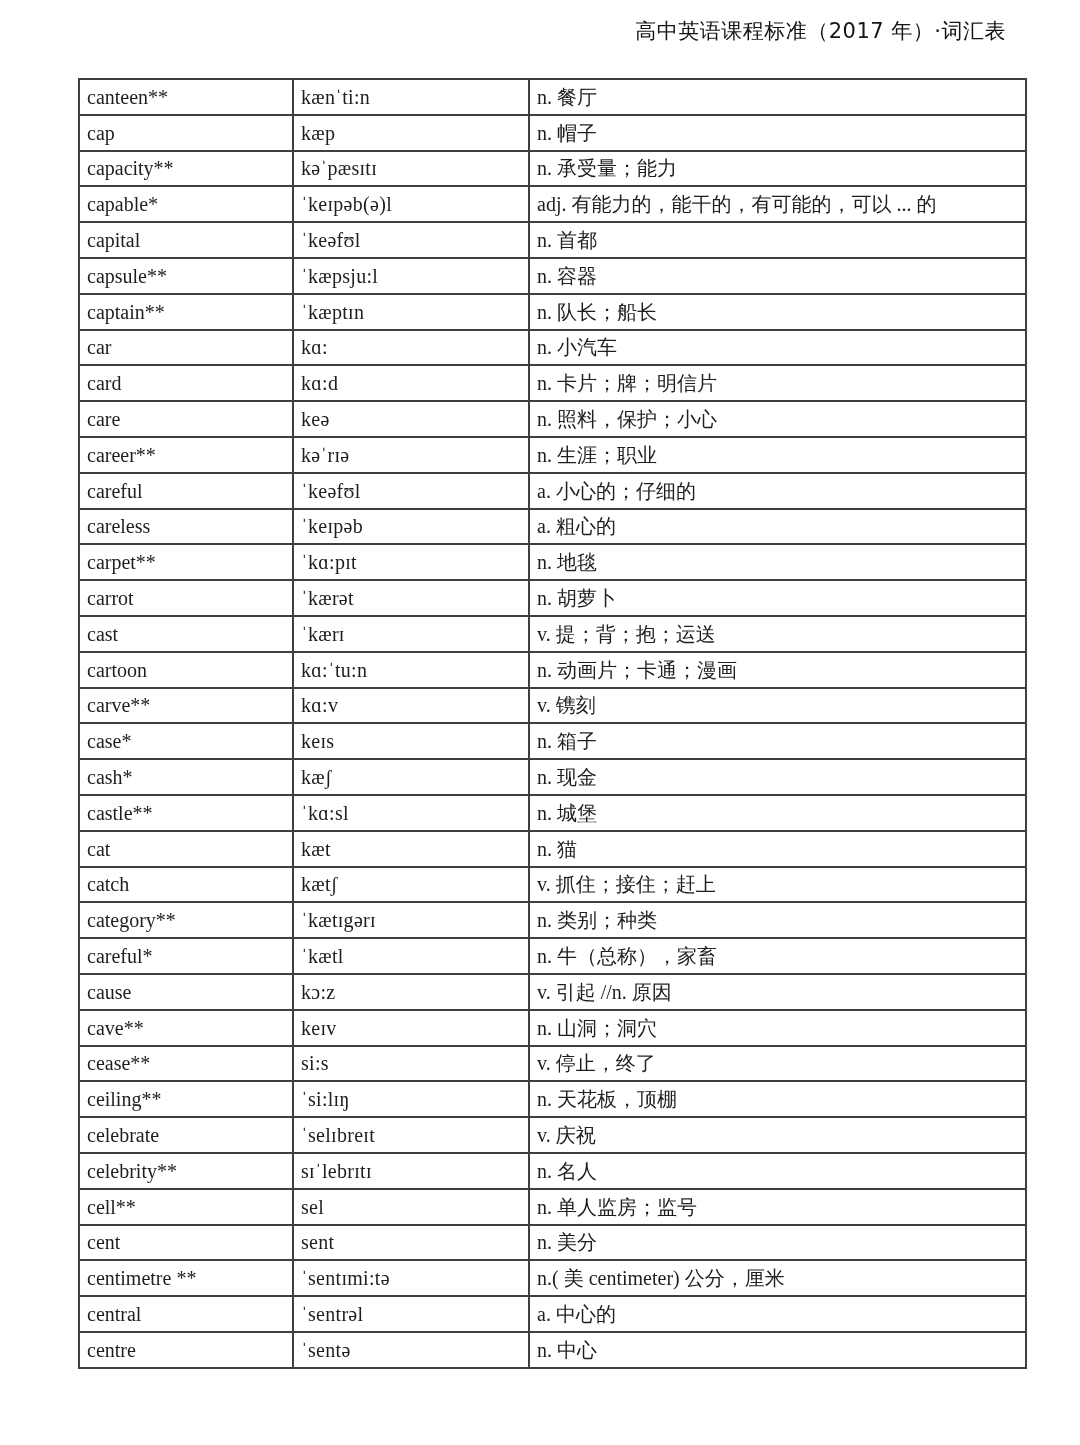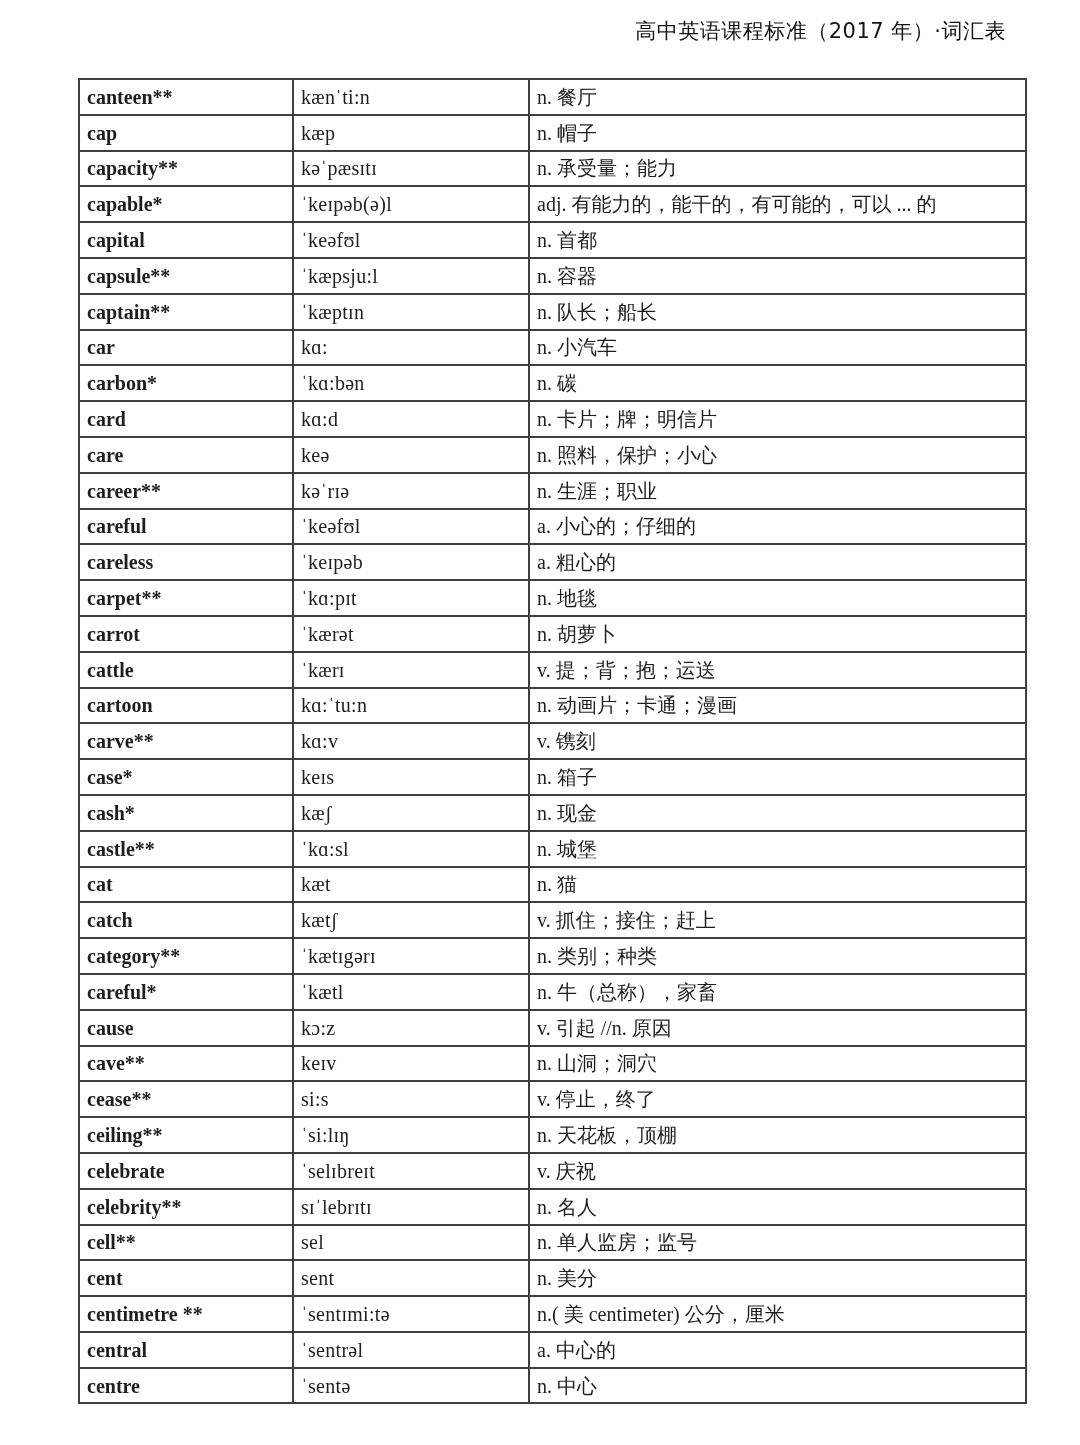--- a/index.html
+++ b/index.html
@@ -41,21 +41,21 @@
   table.vocab td {
     border: 2px solid #3f3f3f;
     height: 33.8px;
     padding: 0 4px 0 7px;
     font-size: 20px;
     line-height: 24px;
     vertical-align: middle;
     white-space: nowrap;
     overflow: hidden;
   }
-  td.col-word     { width: 201px; font-weight: bold; }
+  td.col-word     { width: 201px; }
   td.col-phonetic { width: 223px; letter-spacing: 0.3px; }
   td.col-meaning  { width: 484px; }
 </style>
 </head>
 <body>
 
 <div class="page">
   <div class="page-header">高中英语课程标准（2017 年）·词汇表</div>
 
   <table class="vocab">
@@ -94,25 +94,20 @@
           <td class="col-word">captain**</td>
           <td class="col-phonetic">ˈkæptɪn</td>
           <td class="col-meaning">n. 队长；船长</td>
         </tr>
         <tr>
           <td class="col-word">car</td>
           <td class="col-phonetic">kɑ:</td>
           <td class="col-meaning">n. 小汽车</td>
         </tr>
         <tr>
-          <td class="col-word">carbon*</td>
-          <td class="col-phonetic">ˈkɑ:bən</td>
-          <td class="col-meaning">n. 碳</td>
-        </tr>
-        <tr>
           <td class="col-word">card</td>
           <td class="col-phonetic">kɑ:d</td>
           <td class="col-meaning">n. 卡片；牌；明信片</td>
         </tr>
         <tr>
           <td class="col-word">care</td>
           <td class="col-phonetic">keə</td>
           <td class="col-meaning">n. 照料，保护；小心</td>
         </tr>
         <tr>
@@ -134,21 +129,21 @@
           <td class="col-word">carpet**</td>
           <td class="col-phonetic">ˈkɑ:pɪt</td>
           <td class="col-meaning">n. 地毯</td>
         </tr>
         <tr>
           <td class="col-word">carrot</td>
           <td class="col-phonetic">ˈkærət</td>
           <td class="col-meaning">n. 胡萝卜</td>
         </tr>
         <tr>
-          <td class="col-word">cattle</td>
+          <td class="col-word">cast</td>
           <td class="col-phonetic">ˈkærɪ</td>
           <td class="col-meaning">v. 提；背；抱；运送</td>
         </tr>
         <tr>
           <td class="col-word">cartoon</td>
           <td class="col-phonetic">kɑ:ˈtu:n</td>
           <td class="col-meaning">n. 动画片；卡通；漫画</td>
         </tr>
         <tr>
           <td class="col-word">carve**</td>

